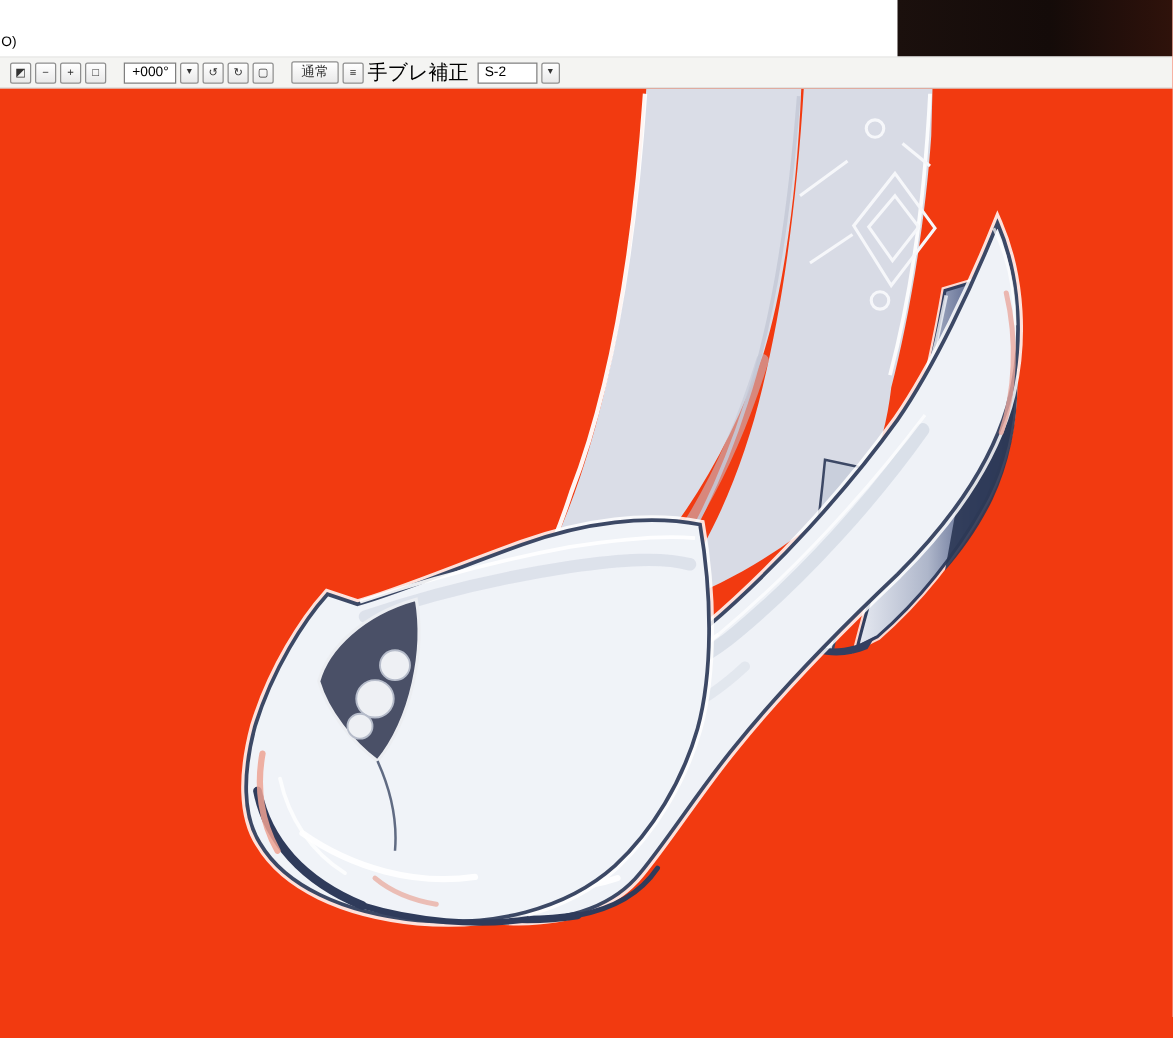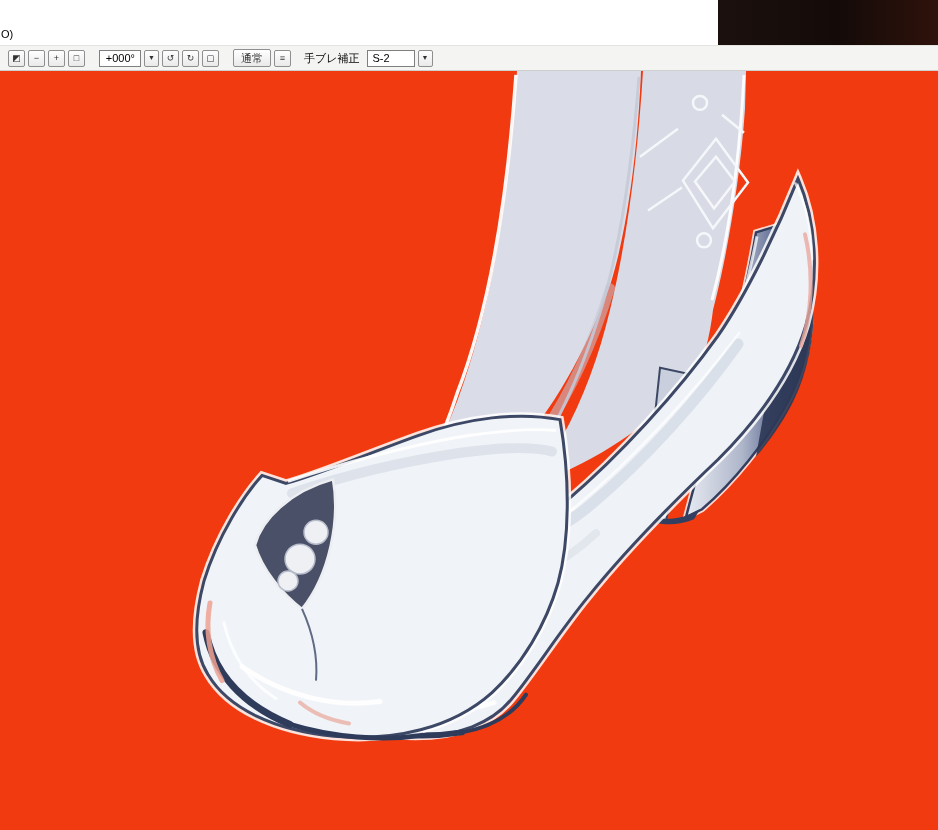--- a/index.html
+++ b/index.html
@@ -40,21 +40,21 @@
   }
   .tb-btn.wide { width:auto; padding:0 7px; font-size:11px; height:18px; }
   .tb-field {
     height:17px; border:1px solid #7f7f7f; background:#fff;
     font-size:11px; padding:0 5px; display:flex; align-items:center; color:#000;
   }
   .angle-field { width:42px; justify-content:flex-end; }
   .stab-field { width:48px; }
   .spin-btn { width:15px; }
   .group-gap { width:8px; flex:0 0 auto; }
-  .stab-label { font-size:11px; margin:0 4px 0 10px; color:#000; white-space:nowrap; }
+  .stab-label { font-size:16px; margin:0 4px 0 0; color:#000; white-space:nowrap; }
 
   
   .canvas-area { flex:1 1 auto; position:relative; background:var(--canvas-bg,#f23a10); }
   .canvas-area svg { position:absolute; inset:0; width:100%; height:100%; display:block; }
 </style>
 </head>
 <body>
 
 <div class="app">
 

